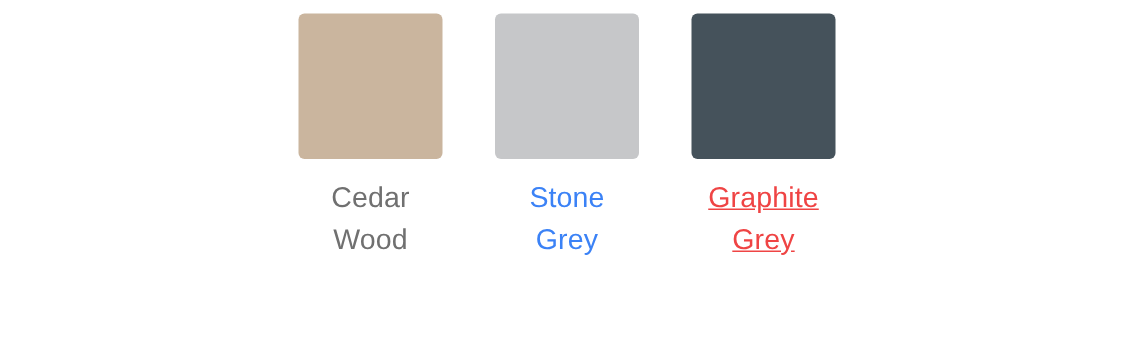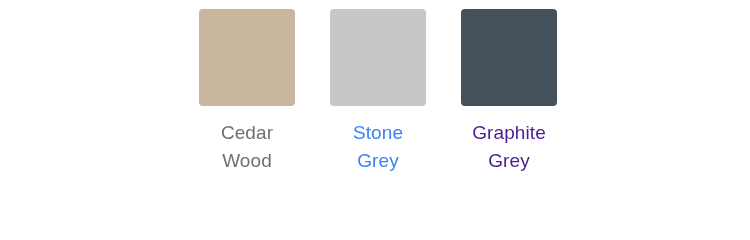--- a/index.html
+++ b/index.html
@@ -72,18 +72,18 @@
     </div>
 
     <div class="swatch-item">
       <div class="swatch-chip" style="background: rgb(198, 199, 201);"></div>
       <div class="swatch-label" style="color: #3b82f6;">Stone
 Grey</div>
     </div>
 
     <div class="swatch-item">
       <div class="swatch-chip" style="background: rgb(69, 82, 91);"></div>
-      <div class="swatch-label" style="color: #4c1d95;">Graphite
+      <div class="swatch-label" style="color: #ef4444; text-decoration: underline;">Graphite
 Grey</div>
     </div>
 
   </div>
 </div>
 
 </body></html>

